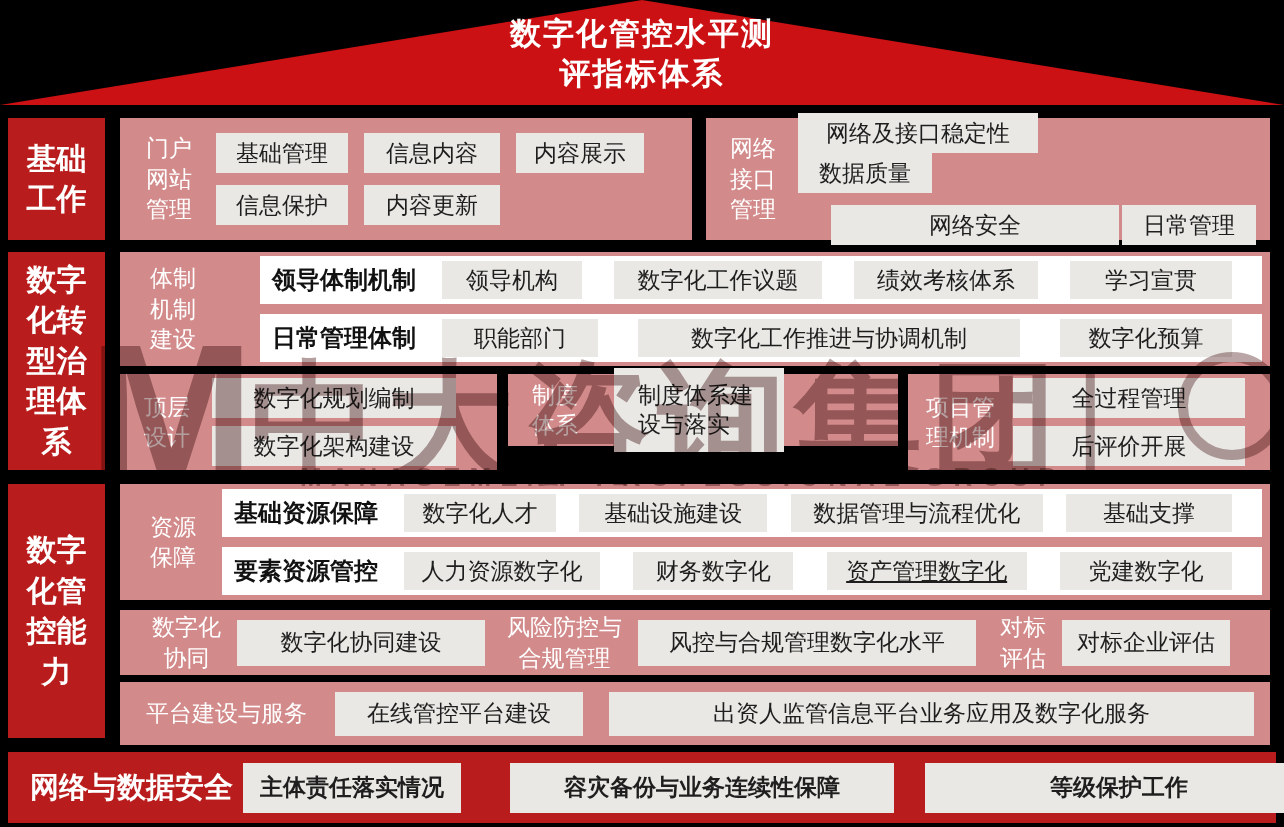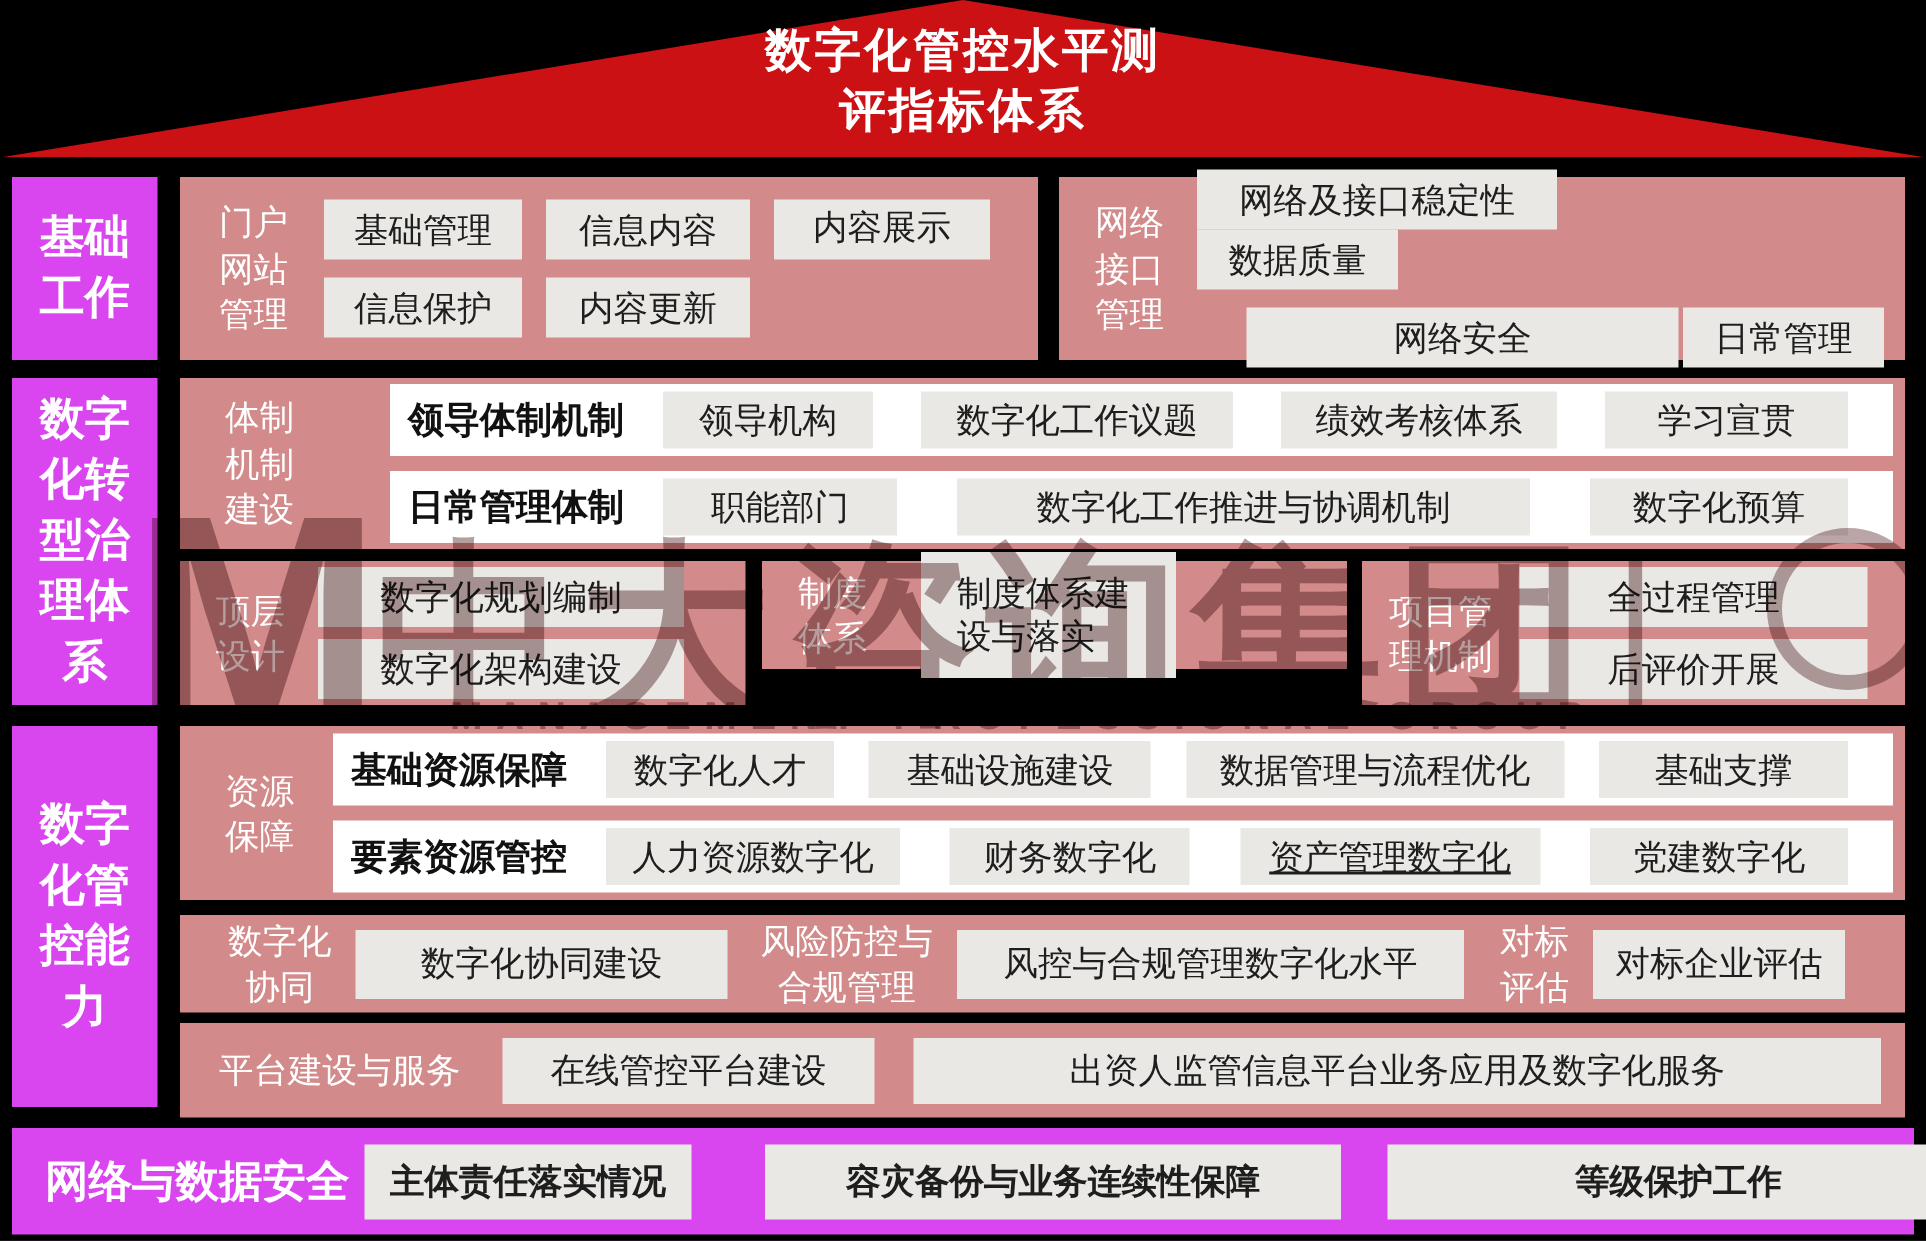--- a/index.html
+++ b/index.html
@@ -13,21 +13,21 @@
   .roof{
     left:0;top:0;width:1284px;height:105px;background:#cb1113;
     clip-path:polygon(50% 0,100% 100%,0 100%);
   }
   .roof-title{
     left:0;top:14px;width:1284px;text-align:center;color:#fff;
     font-size:31px;font-weight:bold;line-height:40px;letter-spacing:2px;
   }
   
   .redbox{
-    background:#d946ef;color:#fff;font-weight:bold;
+    background:#b91c1c;color:#fff;font-weight:bold;
     display:flex;align-items:center;justify-content:center;
   }
   .redbox .vlabel{
     width:2em;font-size:30px;line-height:1.35;text-align:center;word-break:break-all;
   }
   
   .panel{background:#d28a8a;display:flex;align-items:center;}
   .plabel{
     color:#fff;font-size:23px;line-height:1.32;text-align:center;
     word-break:break-all;flex:0 0 auto;
@@ -78,21 +78,21 @@
   <div class="abs redbox" style="left:8px;top:484px;width:97px;height:254px;">
     <div class="vlabel">数字化管控能力</div>
   </div>
 
   <div class="abs panel" style="left:120px;top:118px;width:572px;height:122px;padding:0 14px 0 26px;">
     <div class="plabel w2">门户网站管理</div>
     <div class="chips-col" style="margin-left:24px;">
       <div class="chip-row" style="gap:16px;">
         <div class="chip" style="width:132px;">基础管理</div>
         <div class="chip" style="width:136px;">信息内容</div>
-        <div class="chip" style="width:144px;font-family:Liberation Mono, monospace;">内容展示</div>
+        <div class="chip" style="width:128px;">内容展示</div>
       </div>
       <div class="chip-row" style="gap:16px;">
         <div class="chip" style="width:132px;">信息保护</div>
         <div class="chip" style="width:136px;">内容更新</div>
       </div>
     </div>
   </div>
 
   <div class="abs panel" style="left:706px;top:118px;width:564px;height:122px;padding:0 14px 0 24px;">
     <div class="plabel w2">网络接口管理</div>

